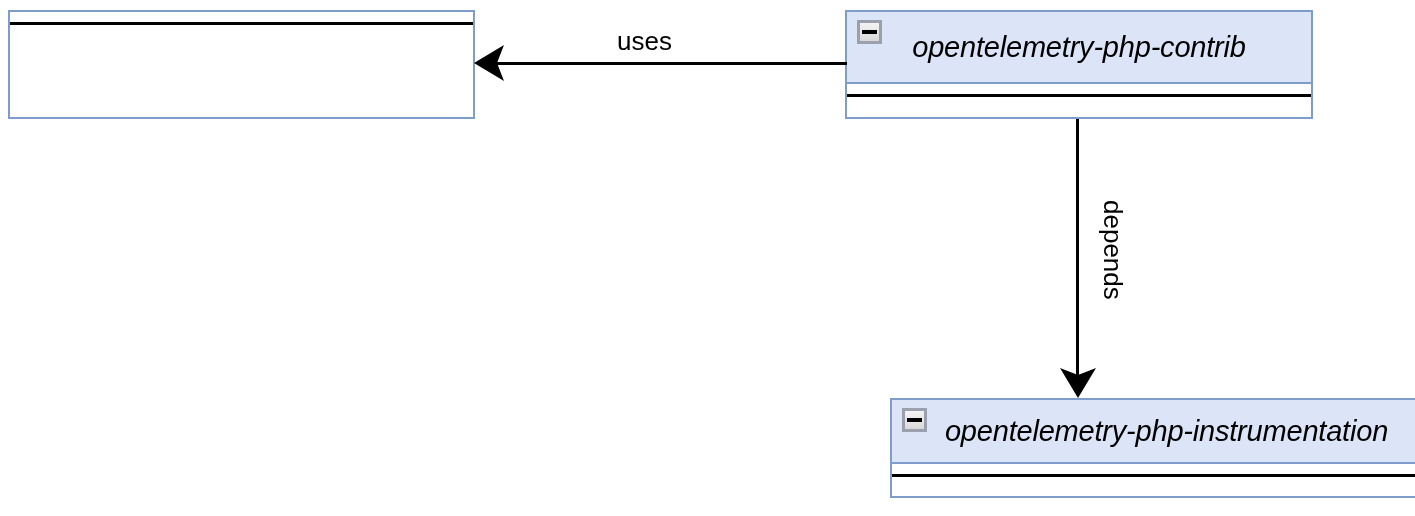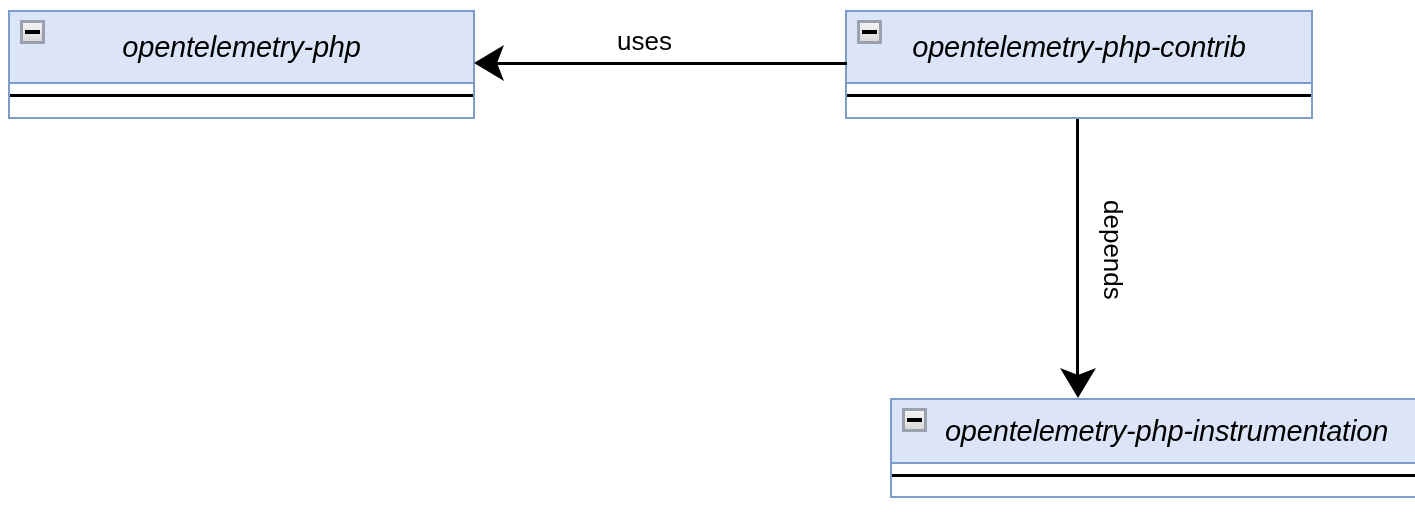--- a/index.html
+++ b/index.html
@@ -107,24 +107,20 @@
     transform: rotate(90deg);
     transform-origin: left top;
   }
 </style>
 </head>
 <body>
 
 <div id="diagram">
 
   <div class="uml-box" style="left:8px; top:10px; width:467px; height:109px;">
-    <div class="uml-title-compartment">
-      <span class="uml-collapse-icon"></span>
-      <span class="uml-title-text">opentelemetry-php</span>
-    </div>
     <div class="uml-sub-compartment"></div>
     <div class="uml-sub-compartment with-rule"></div>
   </div>
 
   <div class="uml-box" style="left:845px; top:10px; width:468px; height:109px;">
     <div class="uml-title-compartment">
       <span class="uml-collapse-icon"></span>
       <span class="uml-title-text">opentelemetry-php-contrib</span>
     </div>
     <div class="uml-sub-compartment"></div>

